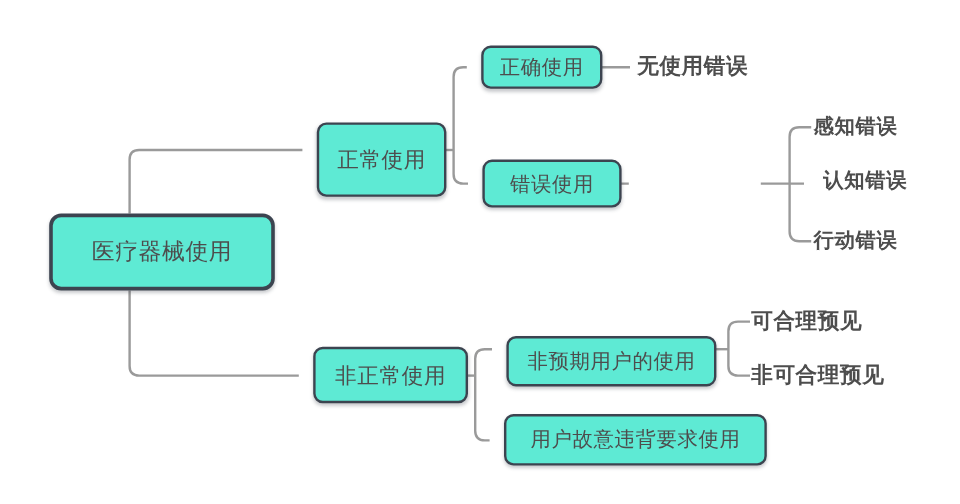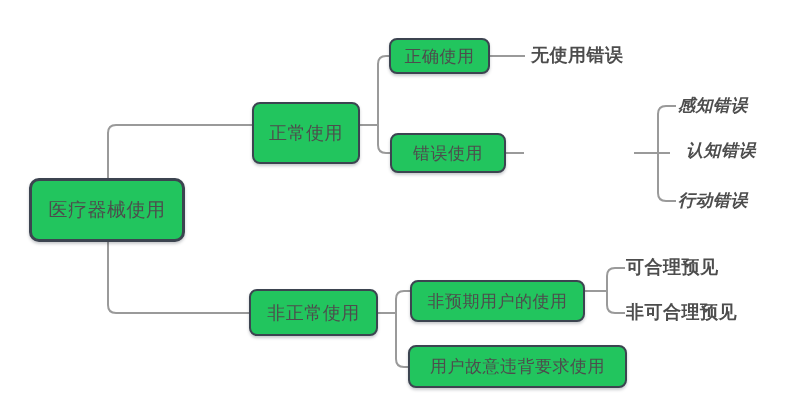--- a/index.html
+++ b/index.html
@@ -21,50 +21,51 @@
     width: 800px; height: 420px;
   }
   #connectors path {
     stroke: #9a9a9a;
     stroke-width: 2;
     fill: none;
   }
   .node {
     position: absolute;
     box-sizing: border-box;
-    background: #22c55e;
+    background: #5eead4;
     border: 2.5px solid #3c4450;
     border-radius: 8px;
     display: flex;
     align-items: center;
     justify-content: center;
     color: #4d4d4d;
     font-size: 17px;
     letter-spacing: 0.5px;
     box-shadow: 0 2px 3px rgba(40,46,58,0.25);
     white-space: nowrap;
     cursor: default;
+    margin-left: 12px;
   }
   .node.root {
     border-width: 3px;
     border-radius: 10px;
     font-size: 19px;
   }
   .node.lvl1 { font-size: 18px; }
   .leaf-label {
     position: absolute;
     transform: translateY(-54%);
     color: #4d4d4d;
     font-weight: 600;
     font-size: 18px;
     letter-spacing: 0.5px;
     white-space: nowrap;
     cursor: default;
   }
-  .leaf-label.small { font-size: 17px; font-style: italic; }
+  .leaf-label.small { font-size: 17px; }
 </style>
 </head>
 <body>
 
 <div id="canvas">
 
   <svg id="connectors" viewBox="0 0 800 420" xmlns="http://www.w3.org/2000/svg">
     <path d="M 108 178 L 108 133 Q 108 125 116 125 L 252 125"></path>
     <path d="M 108 242 L 108 305 Q 108 313 116 313 L 249 313"></path>
     <path d="M 360 125 L 378 125"></path>
@@ -72,21 +73,21 @@
     <path d="M 490 56 L 525 56"></path>
     <path d="M 490 153 L 524 153"></path>
     <path d="M 634 153 L 670 153"></path>
     <path d="M 676 106 L 666 106 Q 658 106 658 114 L 658 193 Q 658 201 666 201 L 676 201"></path>
     <path d="M 378 313 L 396 313"></path>
     <path d="M 410 291 L 404 291 Q 396 291 396 299 L 396 359 Q 396 367 404 367 L 408 367"></path>
     <path d="M 585 291 L 607 291"></path>
     <path d="M 625 268 L 615 268 Q 607 268 607 276 L 607 305 Q 607 313 615 313 L 625 313"></path>
   </svg>
 
-  <div class="node root" style="left:29px; top:178px; width:156px; height:64px;">医疗器械使用</div>
+  <div class="node root" style="left:29px; top:178px; width:188px; height:64px;">医疗器械使用</div>
 
   <div class="node lvl1" style="left:252px; top:102px; width:108px; height:62px;">正常使用</div>
 
   <div class="node lvl1" style="left:249px; top:289px; width:129px; height:47px;">非正常使用</div>
 
   <div class="node" style="left:389px; top:38px; width:101px; height:36px;">正确使用</div>
 
   <div class="node" style="left:390px; top:133px; width:116px; height:40px;">错误使用</div>
 
   <div class="node" style="left:410px; top:280px; width:175px; height:42px;">非预期用户的使用</div>

